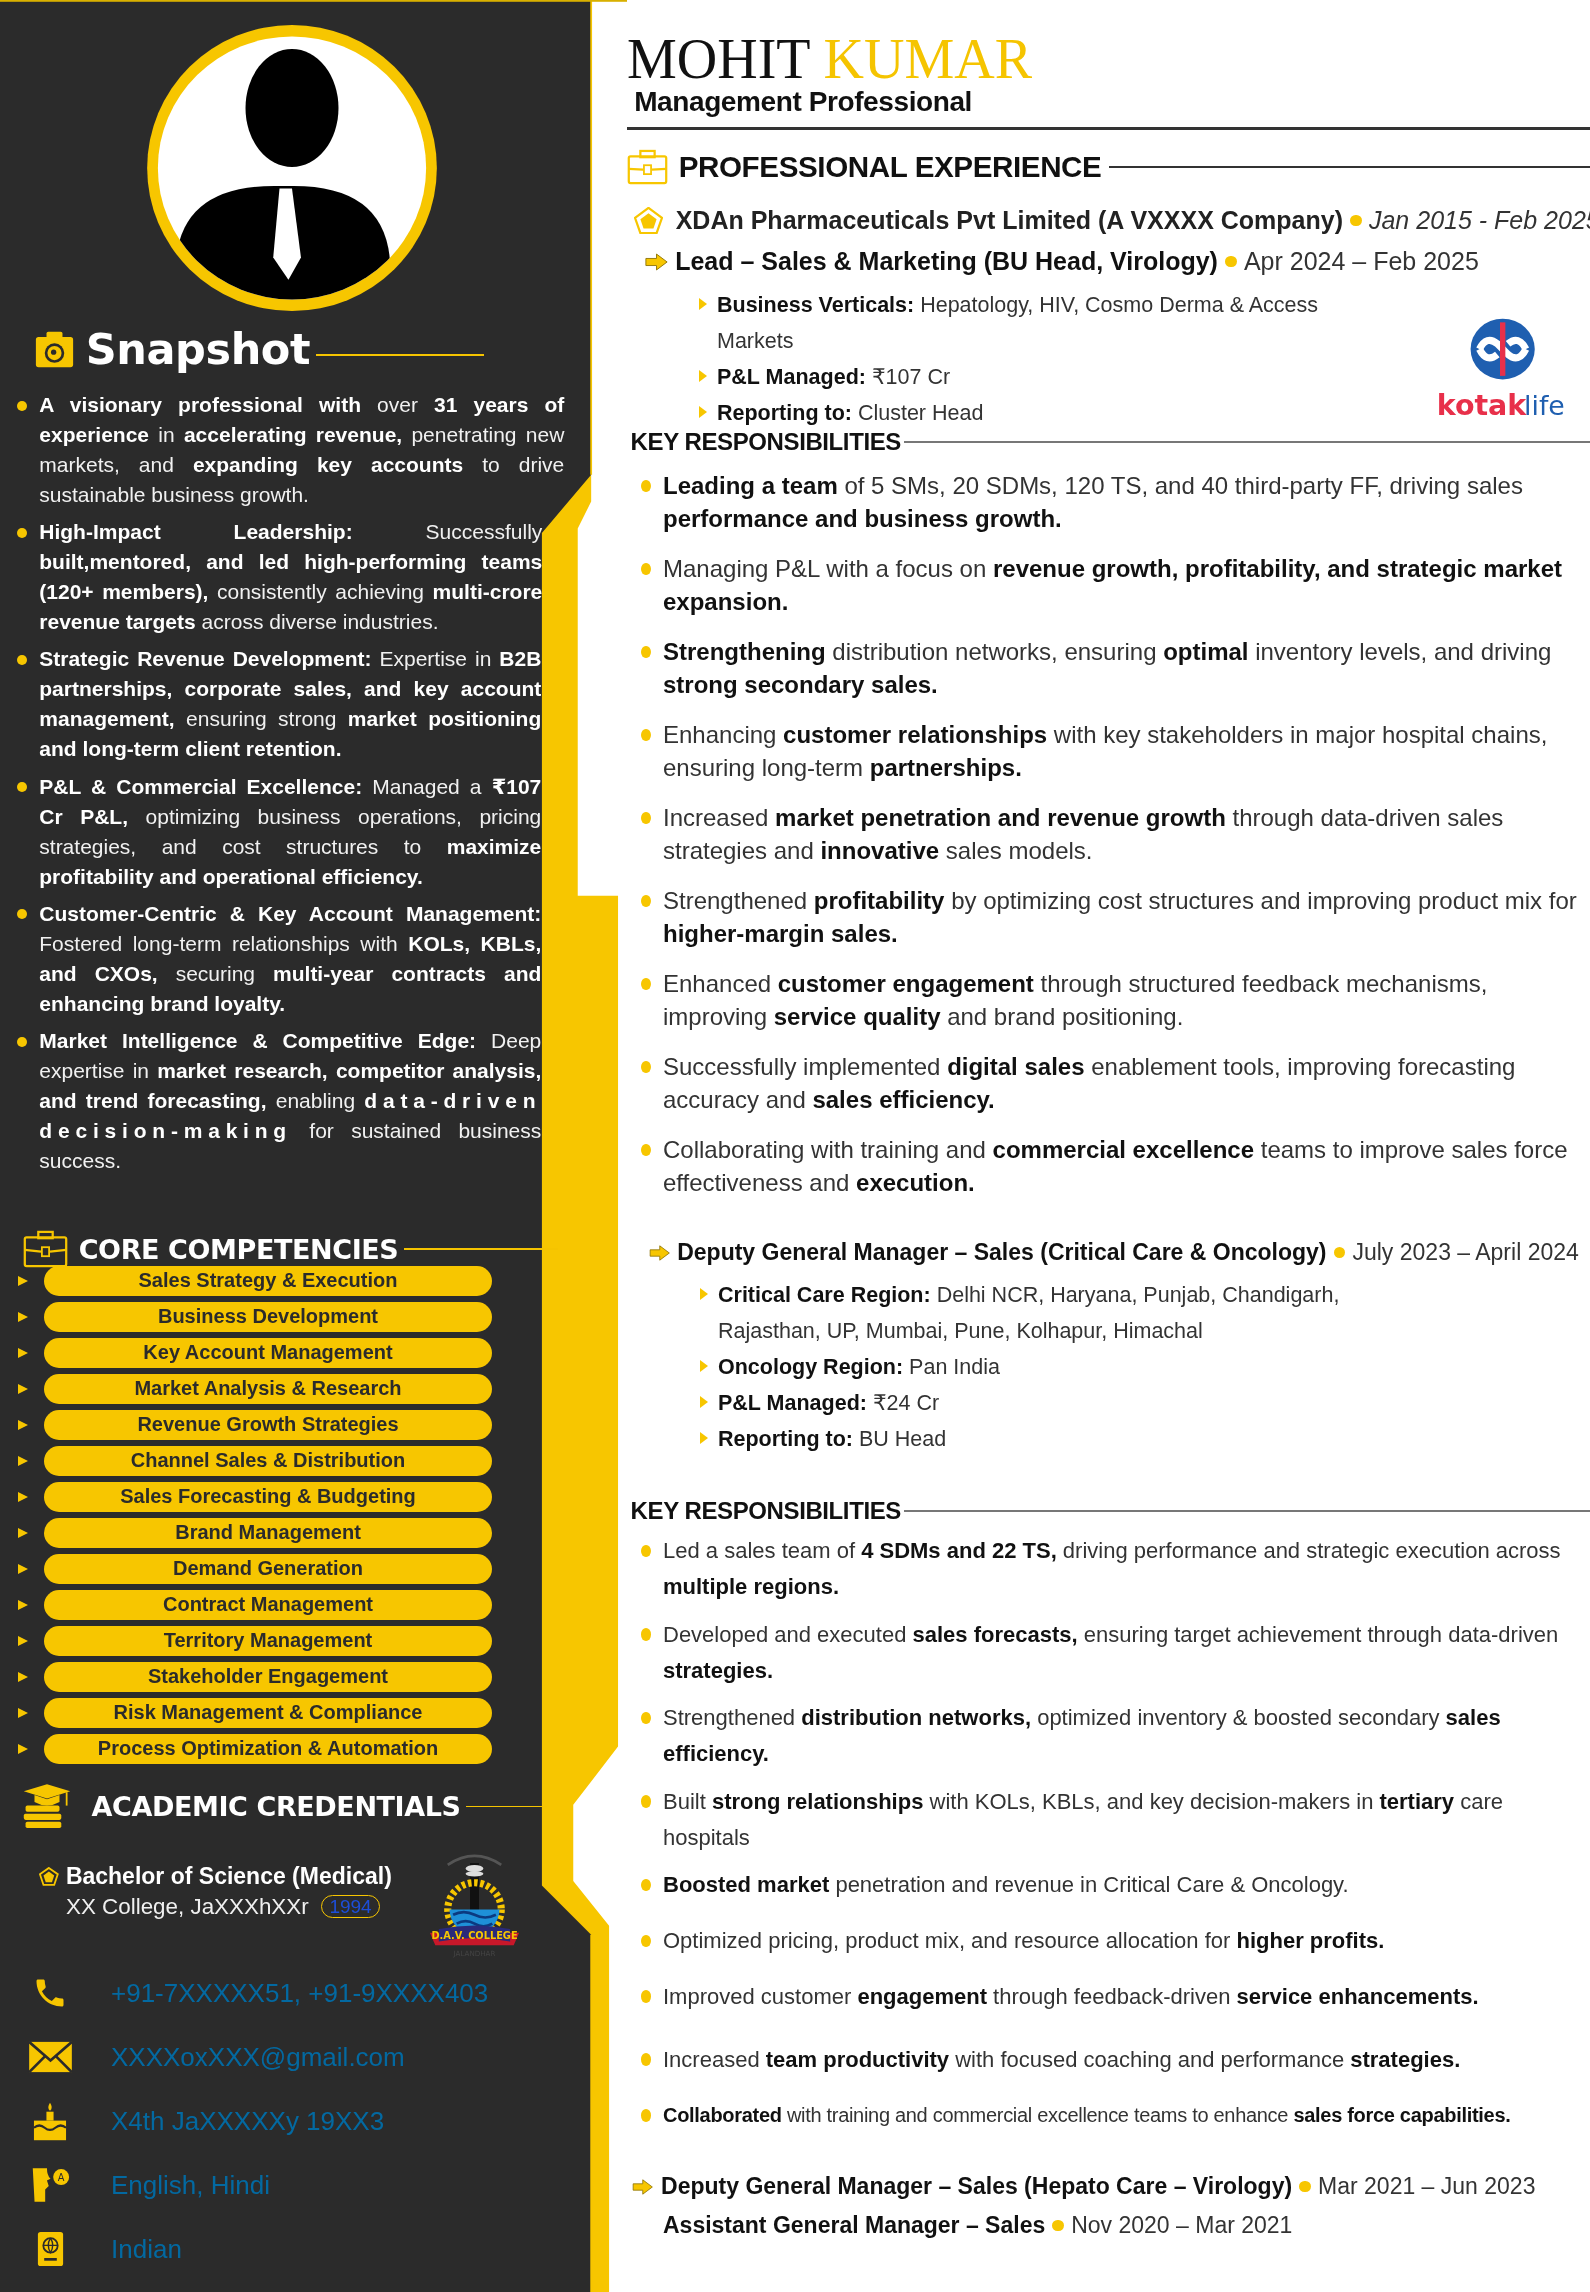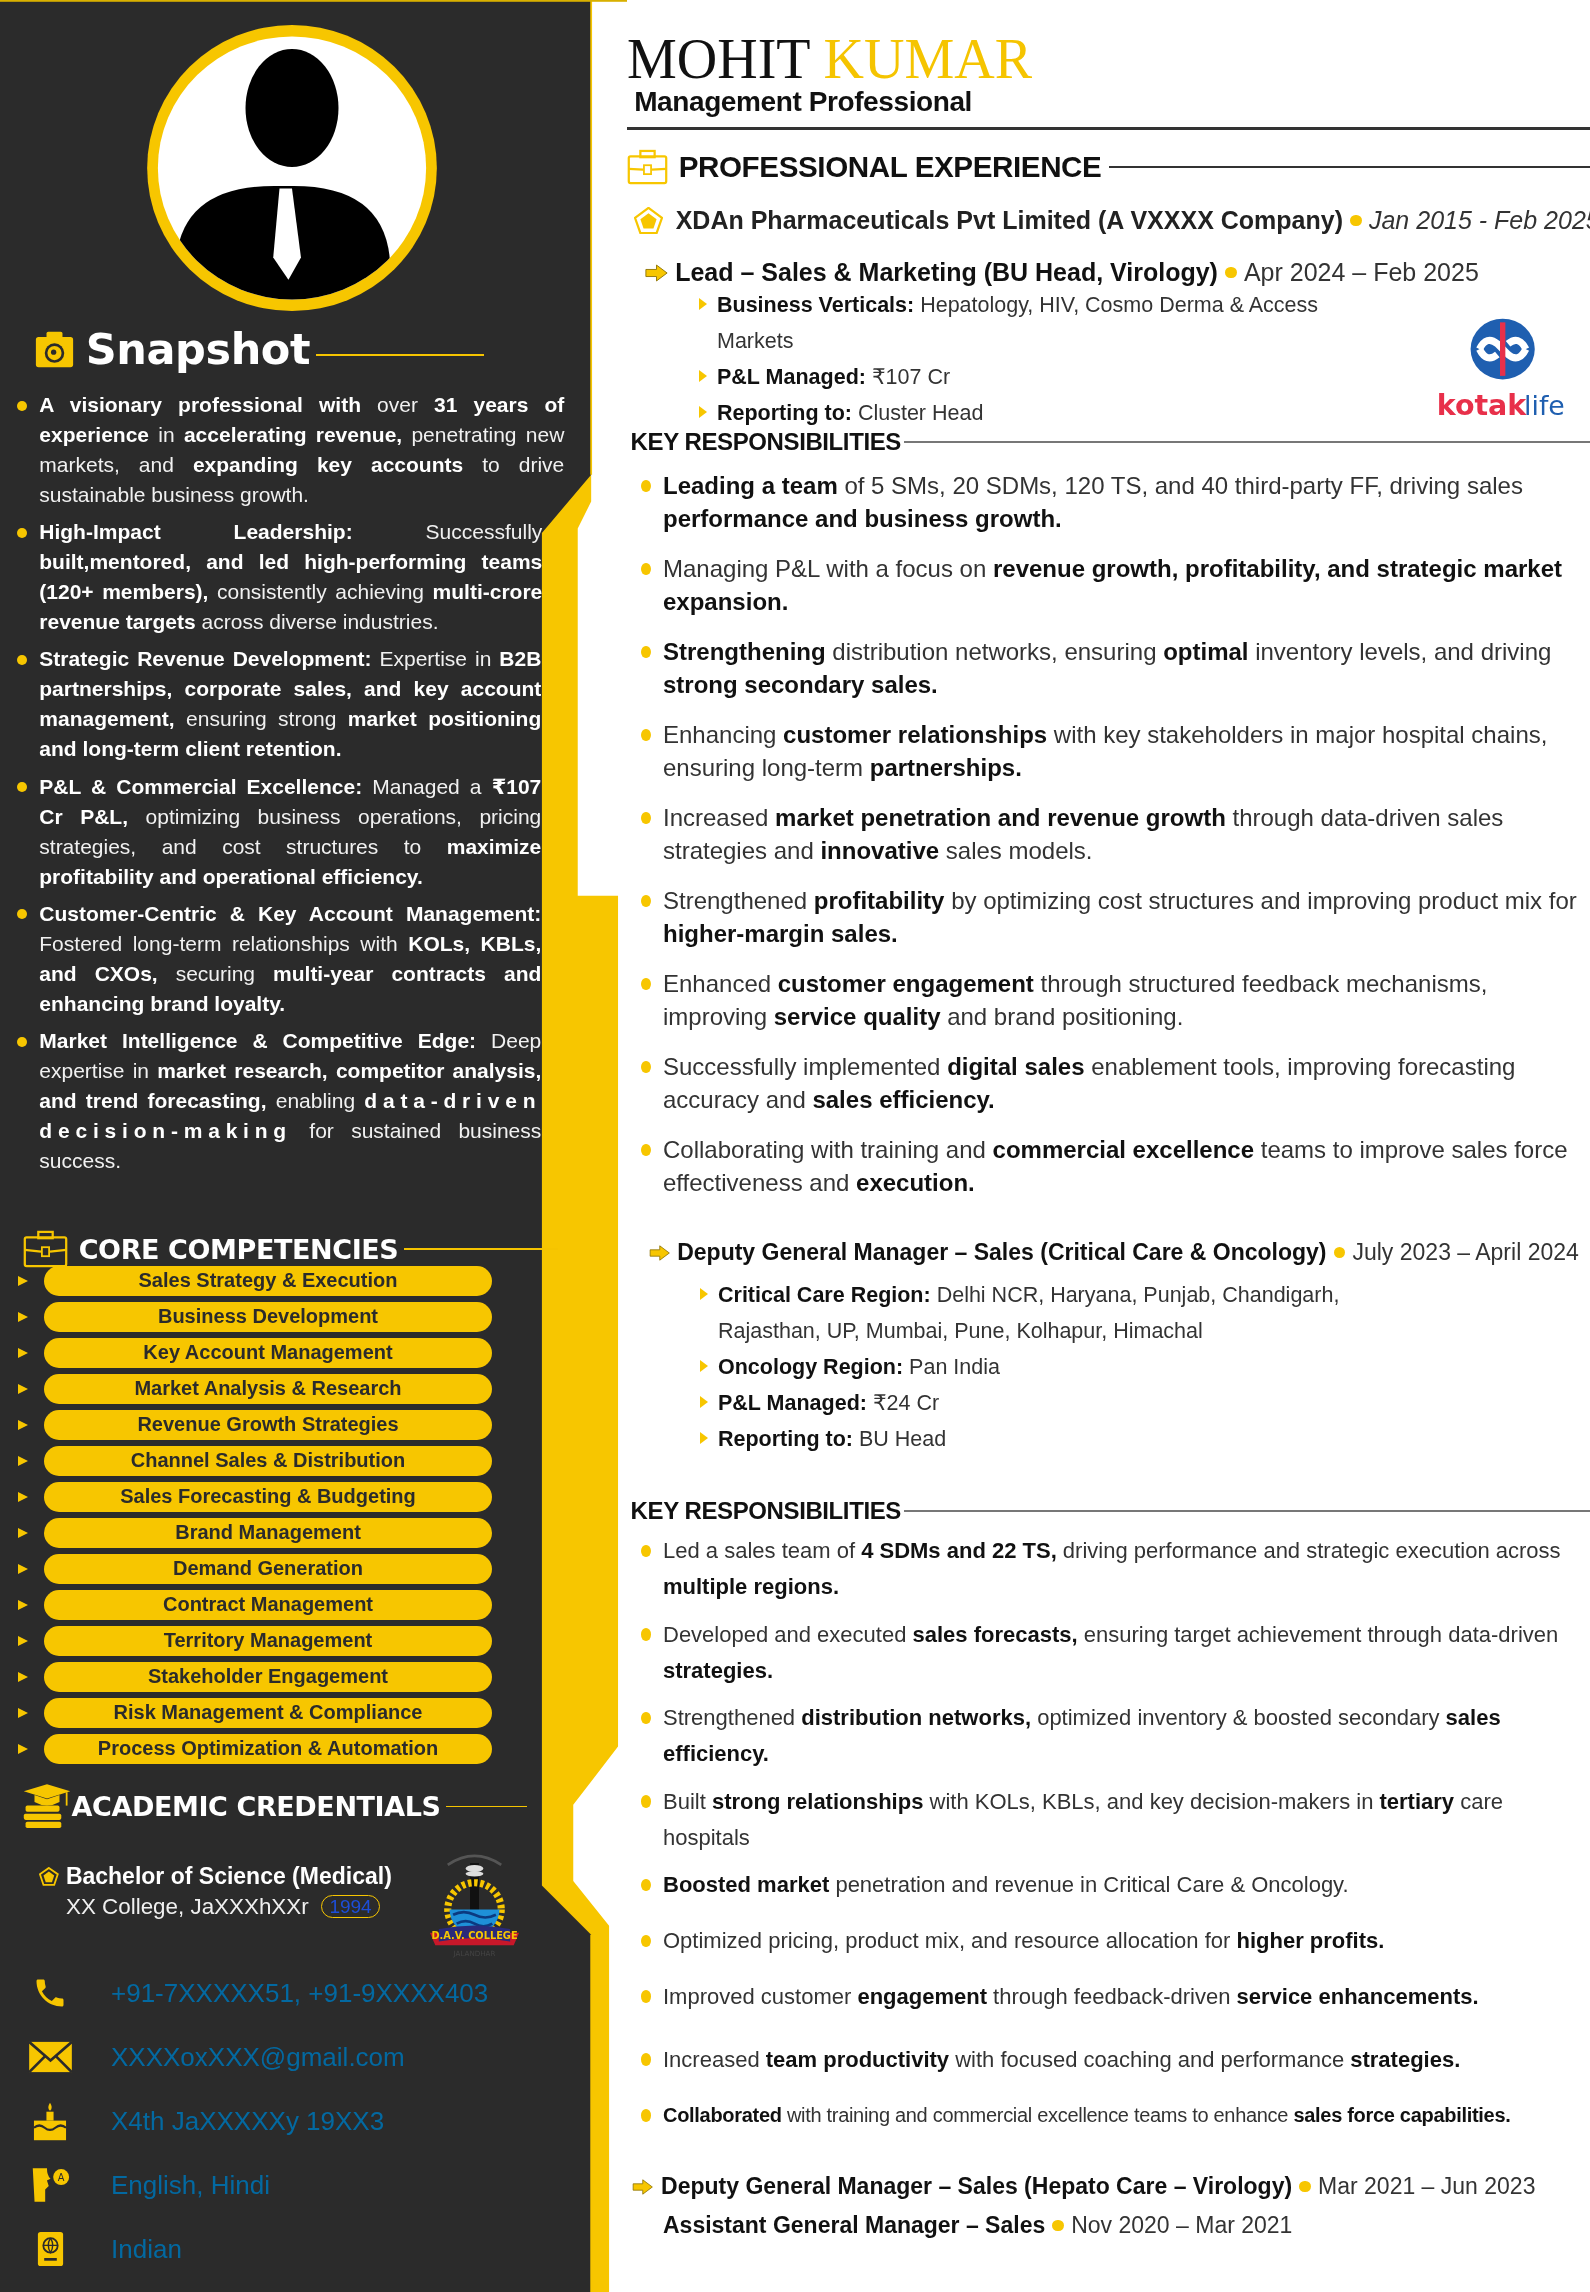--- a/index.html
+++ b/index.html
@@ -206,21 +206,21 @@
 
   <div class="sec-head" style="left:21.5px; top:1784px;">
     <svg width="50" height="45" viewBox="0 0 56 50">
       <path d="M2,8 L28,0 L54,8 L28,16 Z" fill="#f7c600"></path>
       <path d="M14,12 L14,20 Q28,28 42,20 L42,12 L28,17 Z" fill="#f7c600"></path>
       <rect x="4" y="24" width="38" height="7" rx="2" fill="#f7c600"></rect>
       <rect x="2" y="33" width="42" height="7" rx="2" fill="#f7c600"></rect>
       <rect x="4" y="42" width="40" height="7" rx="2" fill="#f7c600"></rect>
       <line x1="50" y1="9" x2="50" y2="24" stroke="#f7c600" stroke-width="2"></line>
     </svg>
-    <span class="acad-title" style="margin-left:0;">ACADEMIC CREDENTIALS</span>
+    <span class="acad-title" style="margin-left:20px;">ACADEMIC CREDENTIALS</span>
     <span class="line" style="width:81px;"></span>
   </div>
 
   <div class="degree">
     <div class="dtitle">
       <svg width="19.7" height="19.7" viewBox="0 0 22 22">
         <polygon points="11,1 21,8 17,20 5,20 1,8" fill="none" stroke="#f7c600" stroke-width="2"></polygon>
         <polygon points="11,5 17,9.5 14.5,17 7.5,17 5,9.5" fill="#f7c600"></polygon>
       </svg>
       <span>Bachelor of Science (Medical)</span>
@@ -319,21 +319,21 @@
   <div class="company">
     <svg width="29" height="27" viewBox="0 0 32 30">
       <polygon points="16,1 31,12 25,29 7,29 1,12" fill="none" stroke="#f7c600" stroke-width="2.5"></polygon>
       <polygon points="16,7 25,13.5 21.5,24 10.5,24 7,13.5" fill="#f7c600"></polygon>
     </svg>
     <span class="cname">XDAn Pharmaceuticals Pvt Limited (A VXXXX Company)</span>
     <span class="dot"></span>
     <span class="dates">Jan 2015 - Feb 2025</span>
   </div>
 
-  <div class="role-line" style="left:18px; top:258px;text-align:center;">
+  <div class="role-line" style="left:18px; top:247px;text-align:center;">
     <svg width="23" height="18" viewBox="0 0 26 20">
         <path d="M1,6 L13,6 L13,1 L25,10 L13,19 L13,14 L1,14 Z" fill="#f7c600" stroke="#8a7000" stroke-width="1"></path>
       </svg>
     <span class="rtitle">Lead – Sales &amp; Marketing (BU Head, Virology)</span>
     <span class="dot"></span>
     <span class="rdates">Apr 2024 – Feb 2025</span>
   </div>
 
   <ul class="meta" style="left:72px; top:287px; width:681px;">
     <li><b>Business Verticals:</b><span> Hepatology, HIV, Cosmo Derma &amp; Access Markets</span></li>

